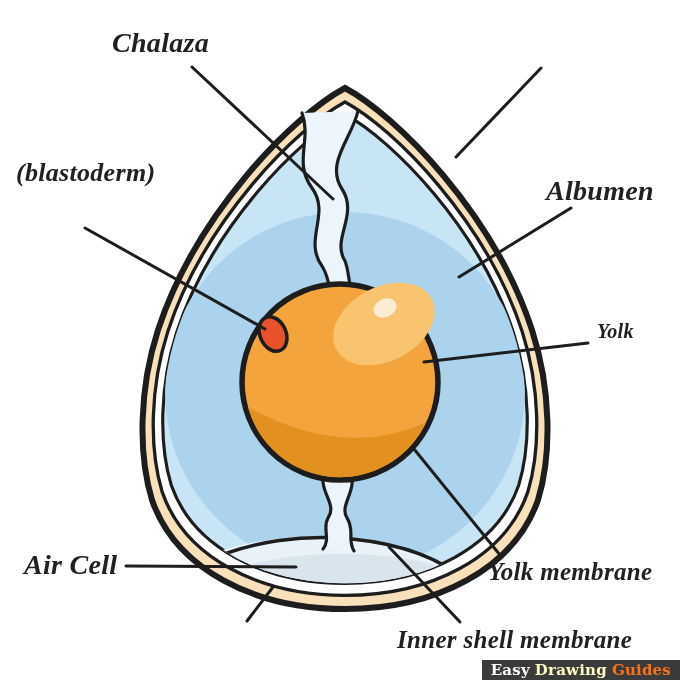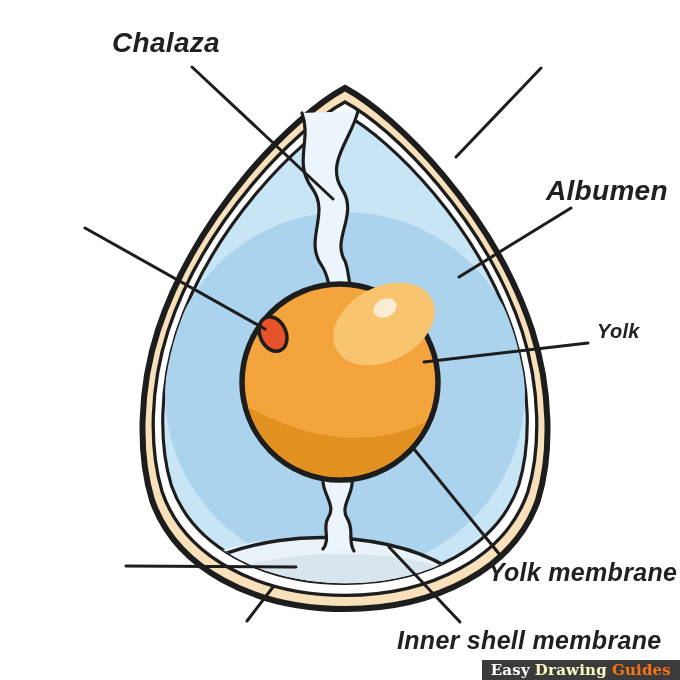--- a/index.html
+++ b/index.html
@@ -6,21 +6,21 @@
   .stage{
     position:relative;
     width:680px;height:680px;
     background:#ffffff;
     overflow:hidden;
     font-family:"DejaVu Sans", sans-serif;
   }
   .stage svg{position:absolute;left:0;top:0;}
   .label{
     position:absolute;
-    font-family:Liberation Sans, sans-serif;
+    font-family:Liberation Serif, serif;
     font-style:italic;
     font-weight:600;
     color:#212121;
     letter-spacing:.3px;
     white-space:nowrap;
     line-height:1.15;
   }
   .lbl-chalaza{left:112px;top:27px;font-size:28px;}
   .lbl-eggshell{left:487px;top:27px;font-size:28px;}
   .lbl-germinal{left:16px;top:156px;font-size:26px;line-height:33px;}
@@ -96,23 +96,25 @@
       <line x1="588" y1="343" x2="424" y2="362"></line>
       <line x1="126" y1="566" x2="296" y2="567"></line>
       <line x1="414" y1="449" x2="500" y2="555"></line>
       <line x1="247" y1="621" x2="273" y2="587"></line>
       <line x1="460" y1="622" x2="389" y2="547"></line>
     </g>
   </svg>
 
   <div class="label lbl-chalaza">Chalaza</div>
   <div class="label lbl-germinal">
+    <span style="display:block">(blastoderm)</span>
   </div>
   <div class="label lbl-albumen">Albumen</div>
   <div class="label lbl-yolk">Yolk</div>
+  <div class="label lbl-aircell">Air Cell</div>
   <div class="label lbl-yolkmembrane">Yolk membrane</div>
   <div class="label lbl-innershell">Inner shell membrane</div>
 
   <div class="watermark">
     <span class="wm-easy">Easy</span>
     <span class="wm-drawing">Drawing</span>
     <span class="wm-guides">Guides</span>
   </div>
 
 </div>

